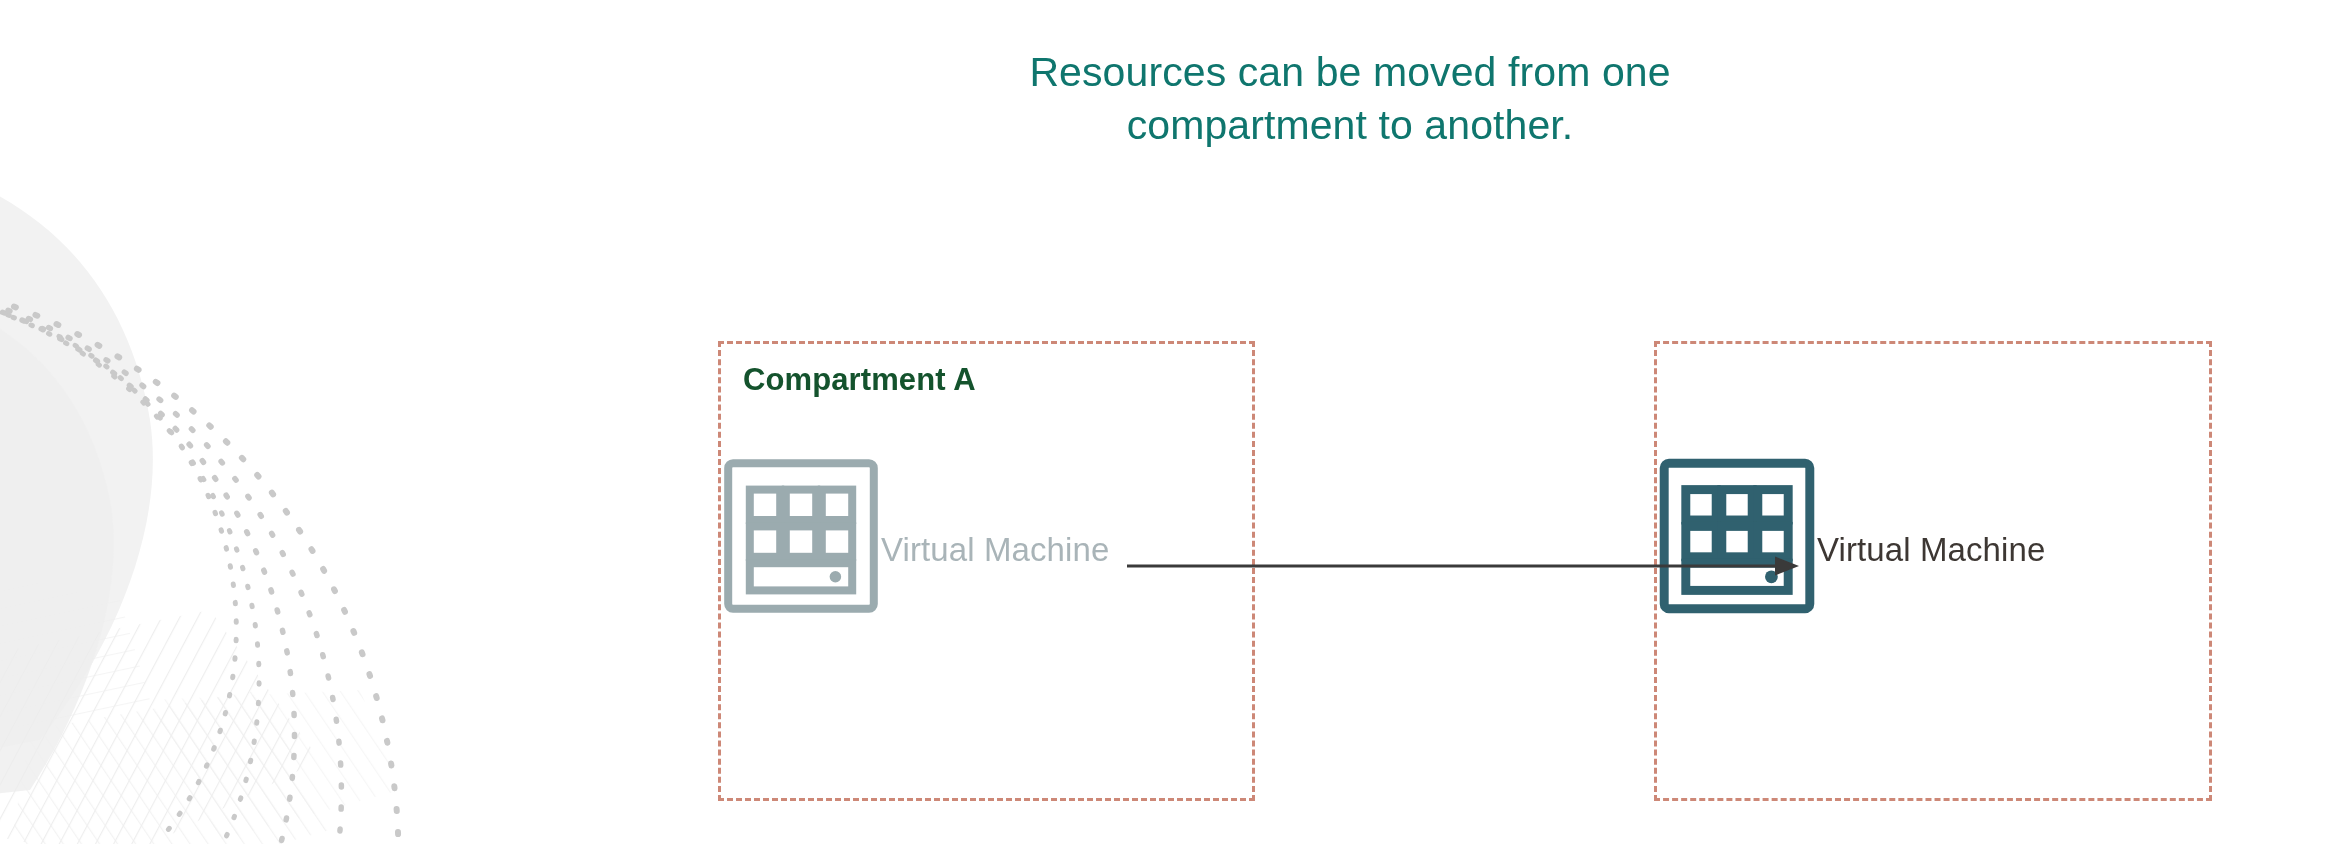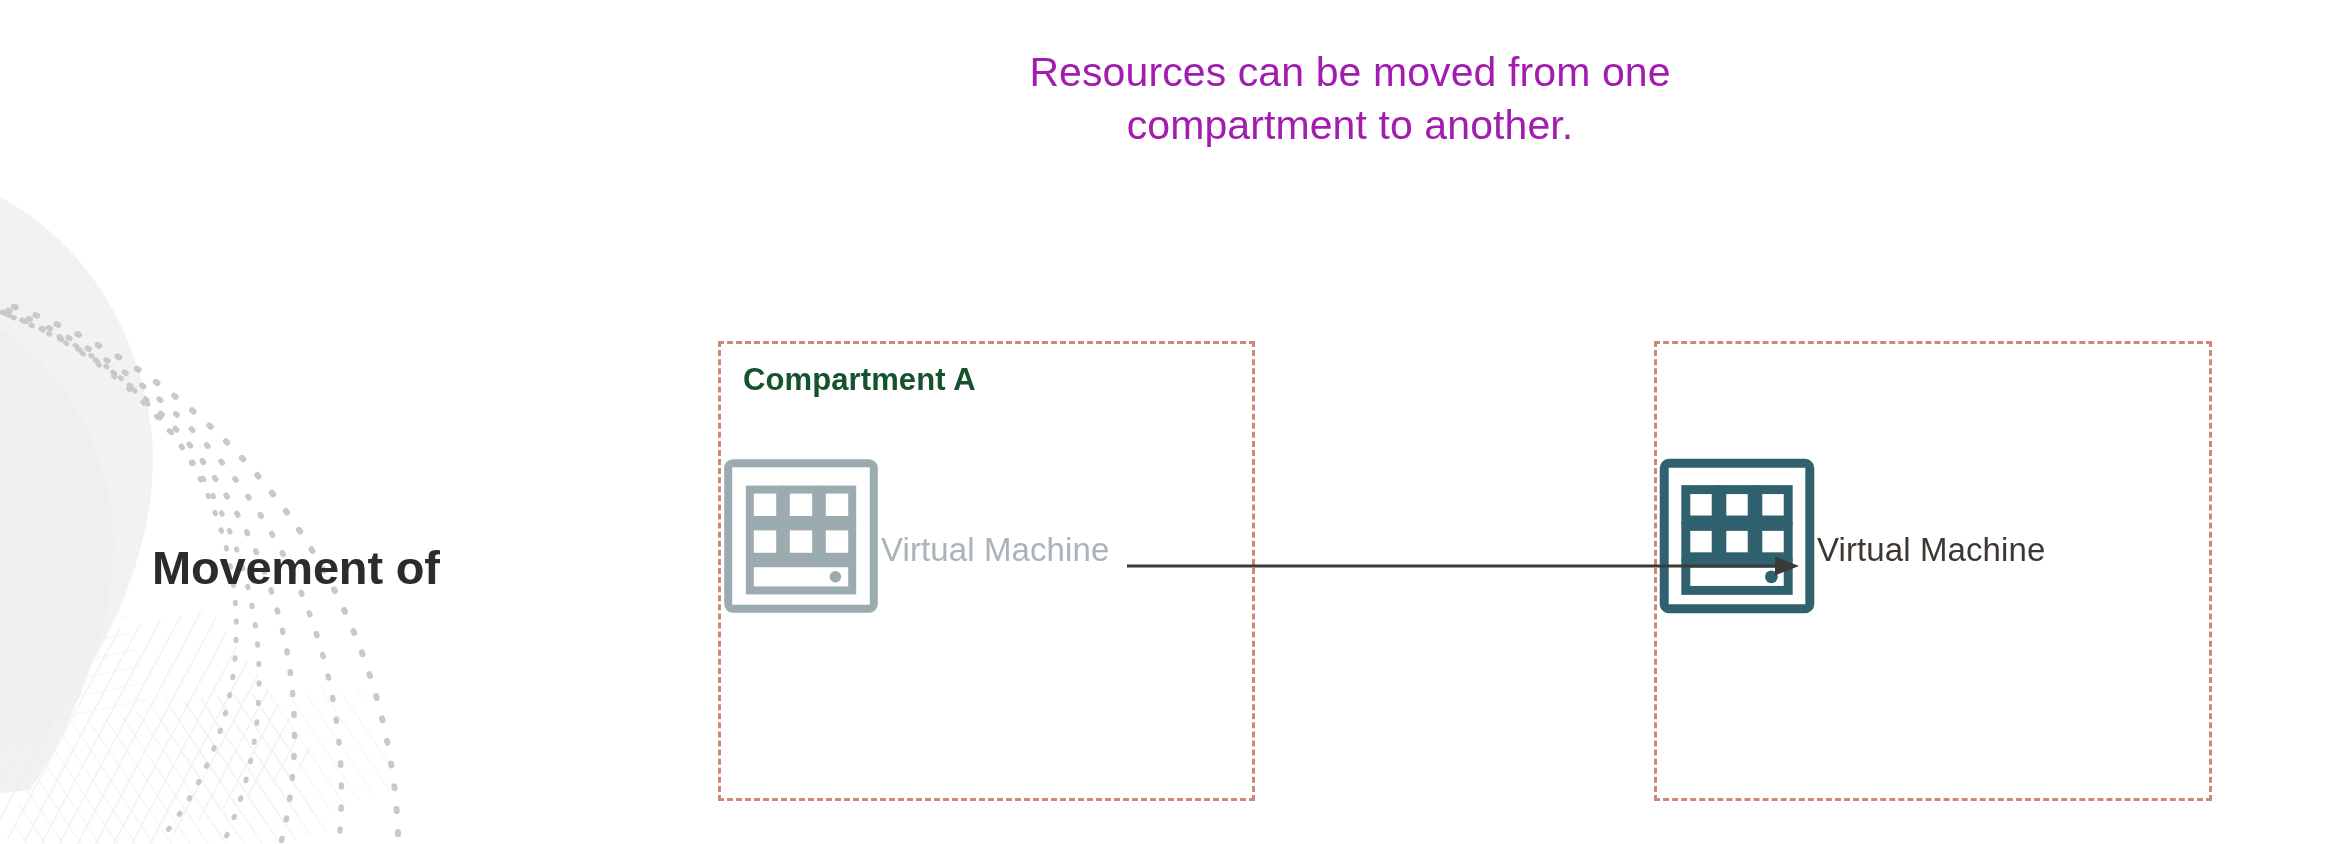--- a/index.html
+++ b/index.html
@@ -30,21 +30,21 @@
 
   
   #heading {
     position: absolute;
     left: 900px;
     top: 46px;
     width: 900px;
     text-align: center;
     font-size: 41px;
     line-height: 1.30;
-    color: #a21caf;
+    color: #0f766e;
     font-weight: 400;
     letter-spacing: 0.1px;
   }
 
   
   #slide-title {
     position: absolute;
     left: 152px;
     top: 537px;
     width: 430px;
@@ -147,21 +147,20 @@
       </g>
     </g>
   </svg>
 
   <div id="heading">
     <div>Resources can be moved from one</div>
     <div>compartment to another.</div>
   </div>
 
   <div id="slide-title">
-    <div>Movement of</div>
   </div>
 
   <div id="compartment-a" class="compartment">
     <div class="compartment-label">Compartment A</div>
 
     <div class="resource">
       <svg class="resource-icon" width="160" height="160" viewBox="0 0 100 100" xmlns="http://www.w3.org/2000/svg">
         <g fill="none" stroke="#9babaf" stroke-width="5">
           <rect x="4.5" y="4.5" width="91" height="91" rx="3" ry="3"></rect>
           <rect x="18" y="21" width="19" height="19"></rect>

